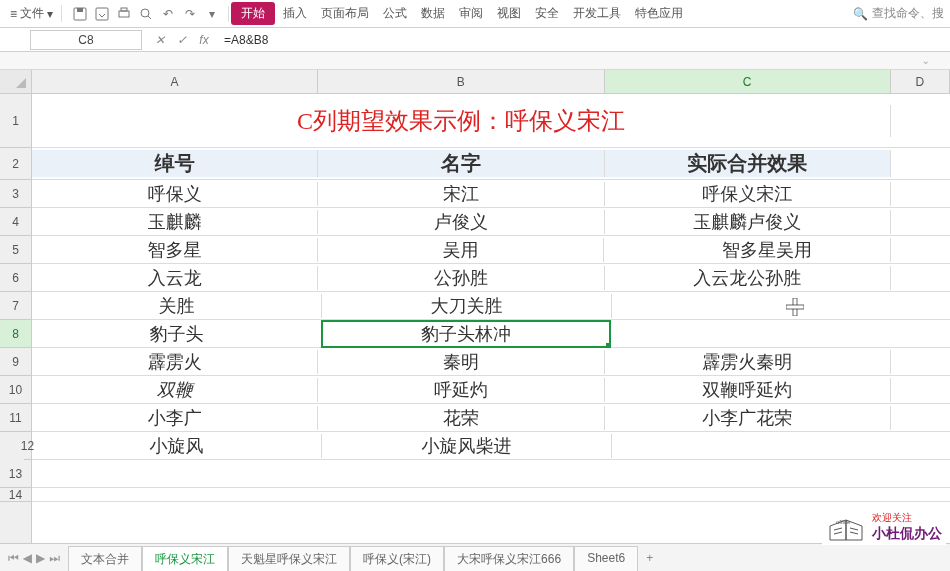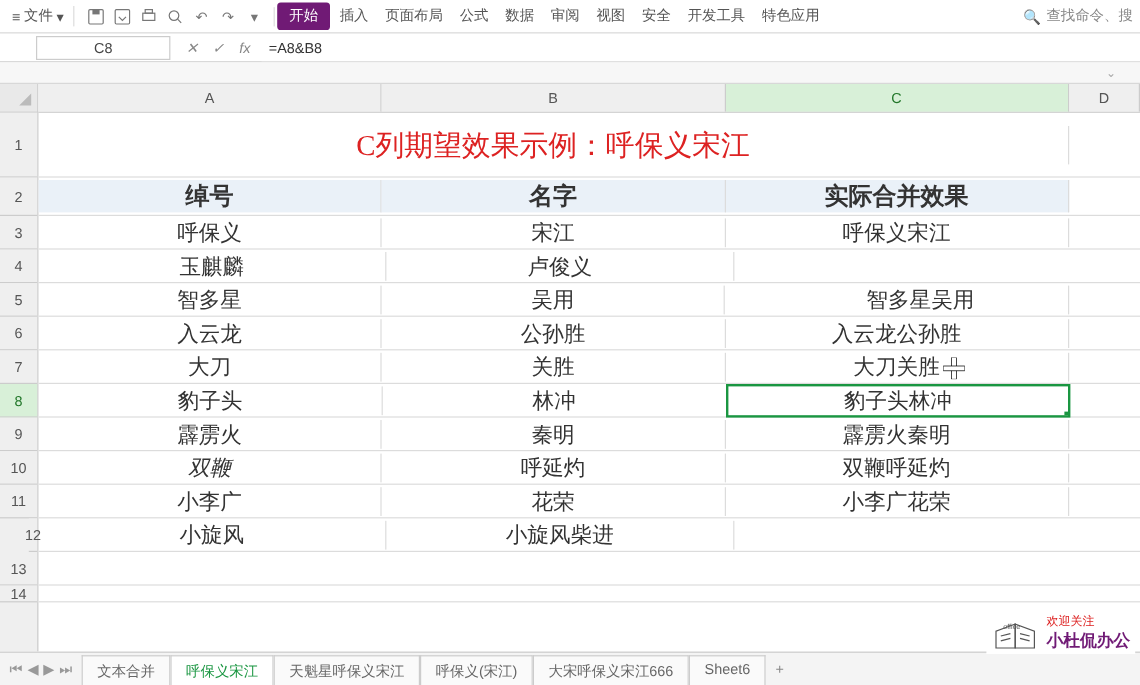--- a/index.html
+++ b/index.html
@@ -1,19 +1,19 @@
 <!DOCTYPE html>
 <html><head>
 <meta charset="utf-8">
 <style>
 * { box-sizing: border-box; margin: 0; padding: 0; }
 body { font-family: "Microsoft YaHei", sans-serif; font-size: 12px; background: #fff; width: 950px; height: 571px; overflow: hidden; position: relative; }
 .ribbon { height: 28px; background: #fff; border-bottom: 1px solid #d0d0d0; display: flex; align-items: center; padding: 0 6px; gap: 2px; }
 .ribbon-btn { padding: 3px 6px; color: #555; cursor: pointer; display: inline-flex; align-items: center; gap: 2px; }
-.ribbon-btn.active { background: #701a75; color: #fff; border-radius: 3px; padding: 3px 10px; }
+.ribbon-btn.active { background: #be185d; color: #fff; border-radius: 3px; padding: 3px 10px; }
 .file-menu { display: flex; align-items: center; gap: 3px; padding: 0 8px 0 4px; border-right: 1px solid #ddd; color: #555; }
 .qat { display: flex; align-items: center; gap: 6px; padding: 0 8px; border-right: 1px solid #ddd; }
 .qat-icon { width: 16px; height: 16px; display: flex; align-items: center; justify-content: center; color: #777; cursor: pointer; }
 .tabs { display: flex; align-items: center; gap: 2px; }
 .search-area { margin-left: auto; display: flex; align-items: center; gap: 4px; color: #888; }
 .formula-row { height: 24px; background: #fff; border-bottom: 1px solid #d0d0d0; display: flex; align-items: center; }
 .namebox { width: 112px; border: 1px solid #ccc; height: 20px; margin: 0 4px 0 30px; display: flex; align-items: center; justify-content: center; color: #444; background: #fff; }
 .fx-controls { display: flex; align-items: center; gap: 6px; padding: 0 6px; }
 .fx-btn { width: 16px; height: 16px; display: flex; align-items: center; justify-content: center; color: #888; cursor: pointer; font-style: italic; }
 .formula-input { border: none; outline: none; flex: 1; height: 22px; padding: 0 6px; font-size: 12px; color: #333; }
@@ -155,43 +155,42 @@
       </div>
       <div class="grow" style="height: 28px;">
         <div class="gcell" style="width: 290px;">呼保义</div>
         <div class="gcell" style="width: 290px;">宋江</div>
         <div class="gcell" style="width: 290px;">呼保义宋江</div>
         <div class="gcell" style="width: 60px;"></div>
       </div>
       <div class="grow" style="height: 28px;">
         <div class="gcell" style="width: 290px;">玉麒麟</div>
         <div class="gcell" style="width: 290px;">卢俊义</div>
+        <div class="gcell" style="width: 290px;">玉麒麟卢俊义</div>
         <div class="gcell" style="width: 60px;"></div>
       </div>
       <div class="grow" style="height: 28px;">
         <div class="gcell" style="width: 290px;">智多星</div>
         <div class="gcell" style="width: 290px;">吴用</div>
         <div class="gcell" style="width: 290px; padding-left: 40px;">智多星吴用</div>
         <div class="gcell" style="width: 60px;"></div>
       </div>
       <div class="grow" style="height: 28px;">
         <div class="gcell" style="width: 290px;">入云龙</div>
         <div class="gcell" style="width: 290px;">公孙胜</div>
         <div class="gcell" style="width: 290px;">入云龙公孙胜</div>
         <div class="gcell" style="width: 60px;"></div>
       </div>
       <div class="grow" style="height: 28px;">
-        <div class="gcell" style="width: 290px;">大刀</div>
         <div class="gcell" style="width: 290px;">关胜</div>
         <div class="gcell" style="width: 290px;">大刀关胜</div>
         <div class="gcell" style="width: 60px;"></div>
       </div>
       <div class="grow" style="height: 28px;">
         <div class="gcell" style="width: 290px;">豹子头</div>
-        <div class="gcell" style="width: 290px;">林冲</div>
         <div class="gcell selected-cell" style="width: 290px;">豹子头林冲</div>
         <div class="gcell" style="width: 60px;"></div>
       </div>
       <div class="grow" style="height: 28px;">
         <div class="gcell" style="width: 290px;">霹雳火</div>
         <div class="gcell" style="width: 290px;">秦明</div>
         <div class="gcell" style="width: 290px;">霹雳火秦明</div>
         <div class="gcell" style="width: 60px;"></div>
       </div>
       <div class="grow" style="height: 28px;">

